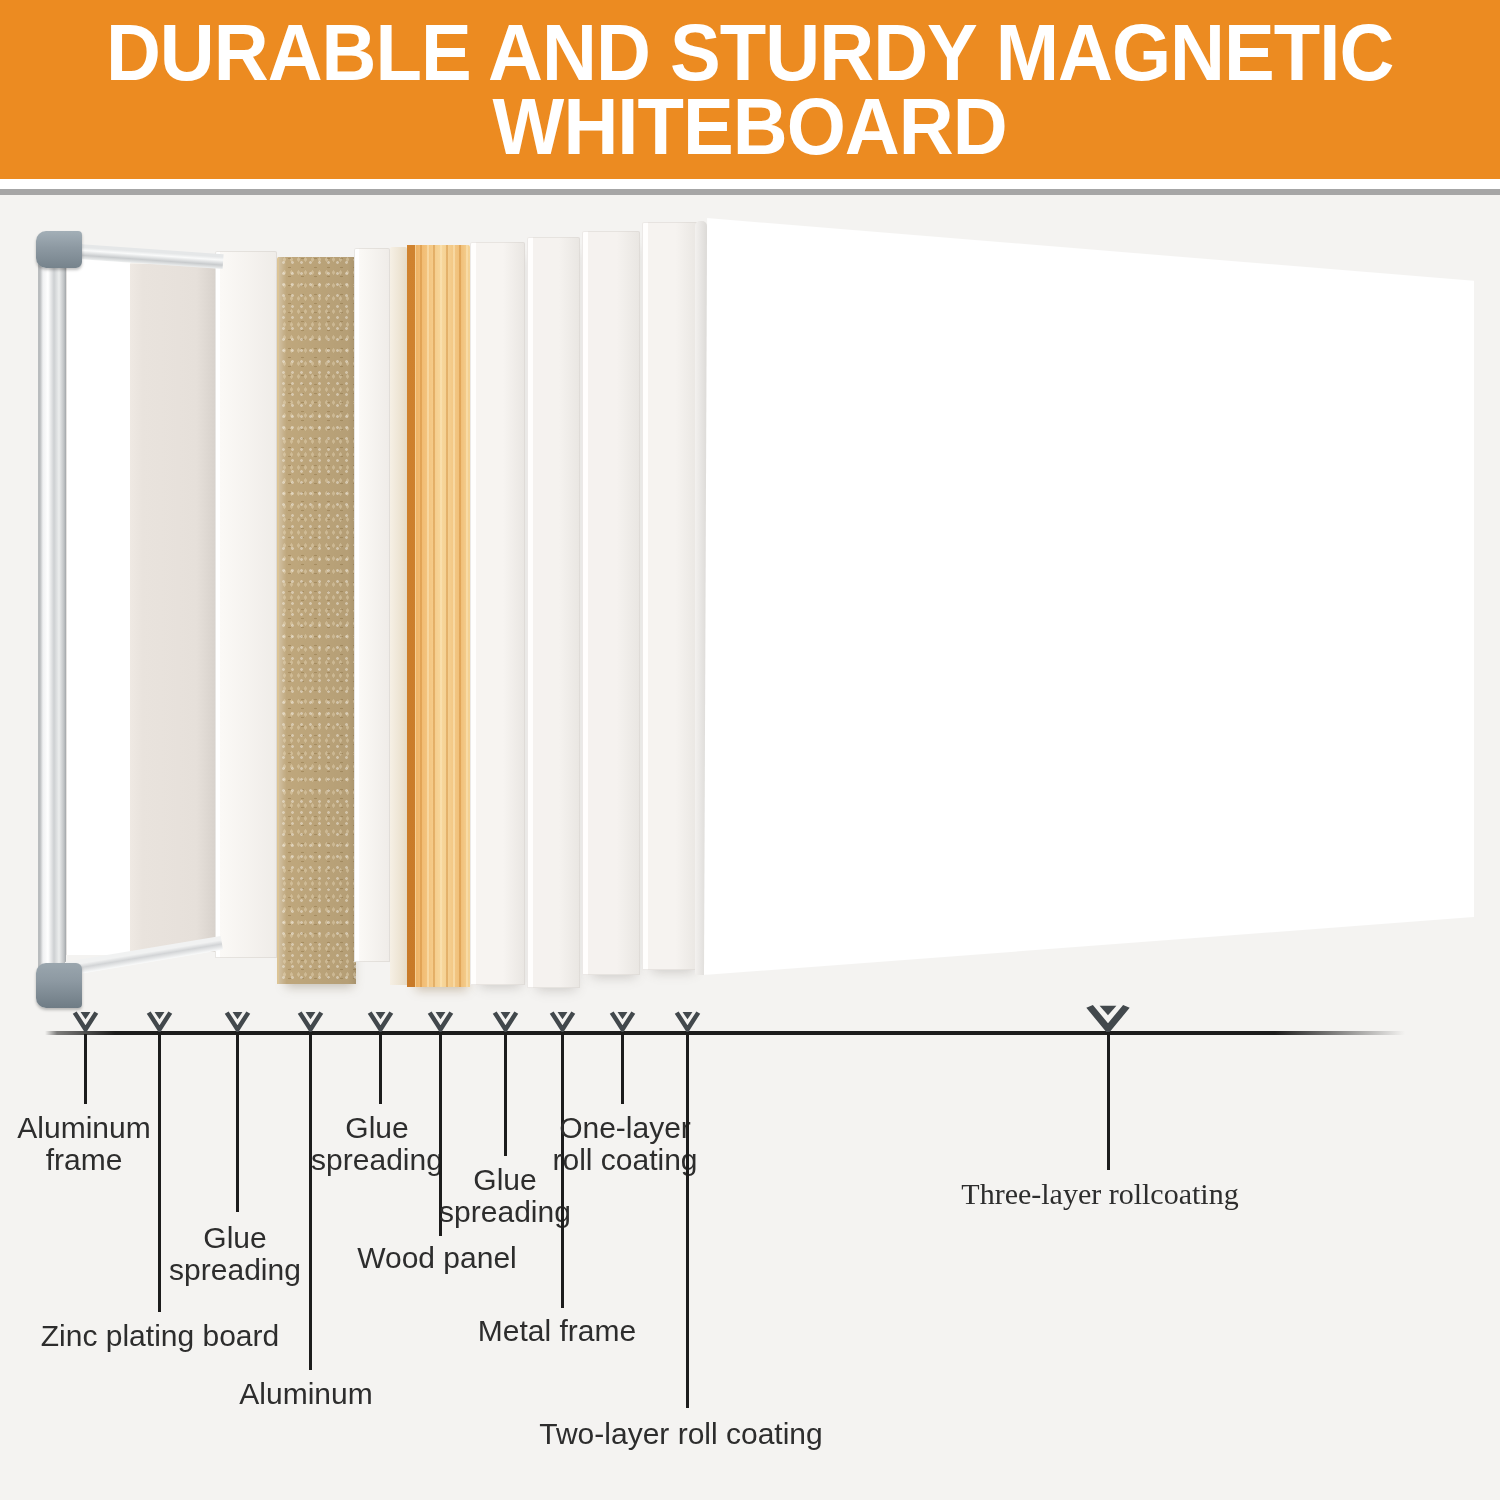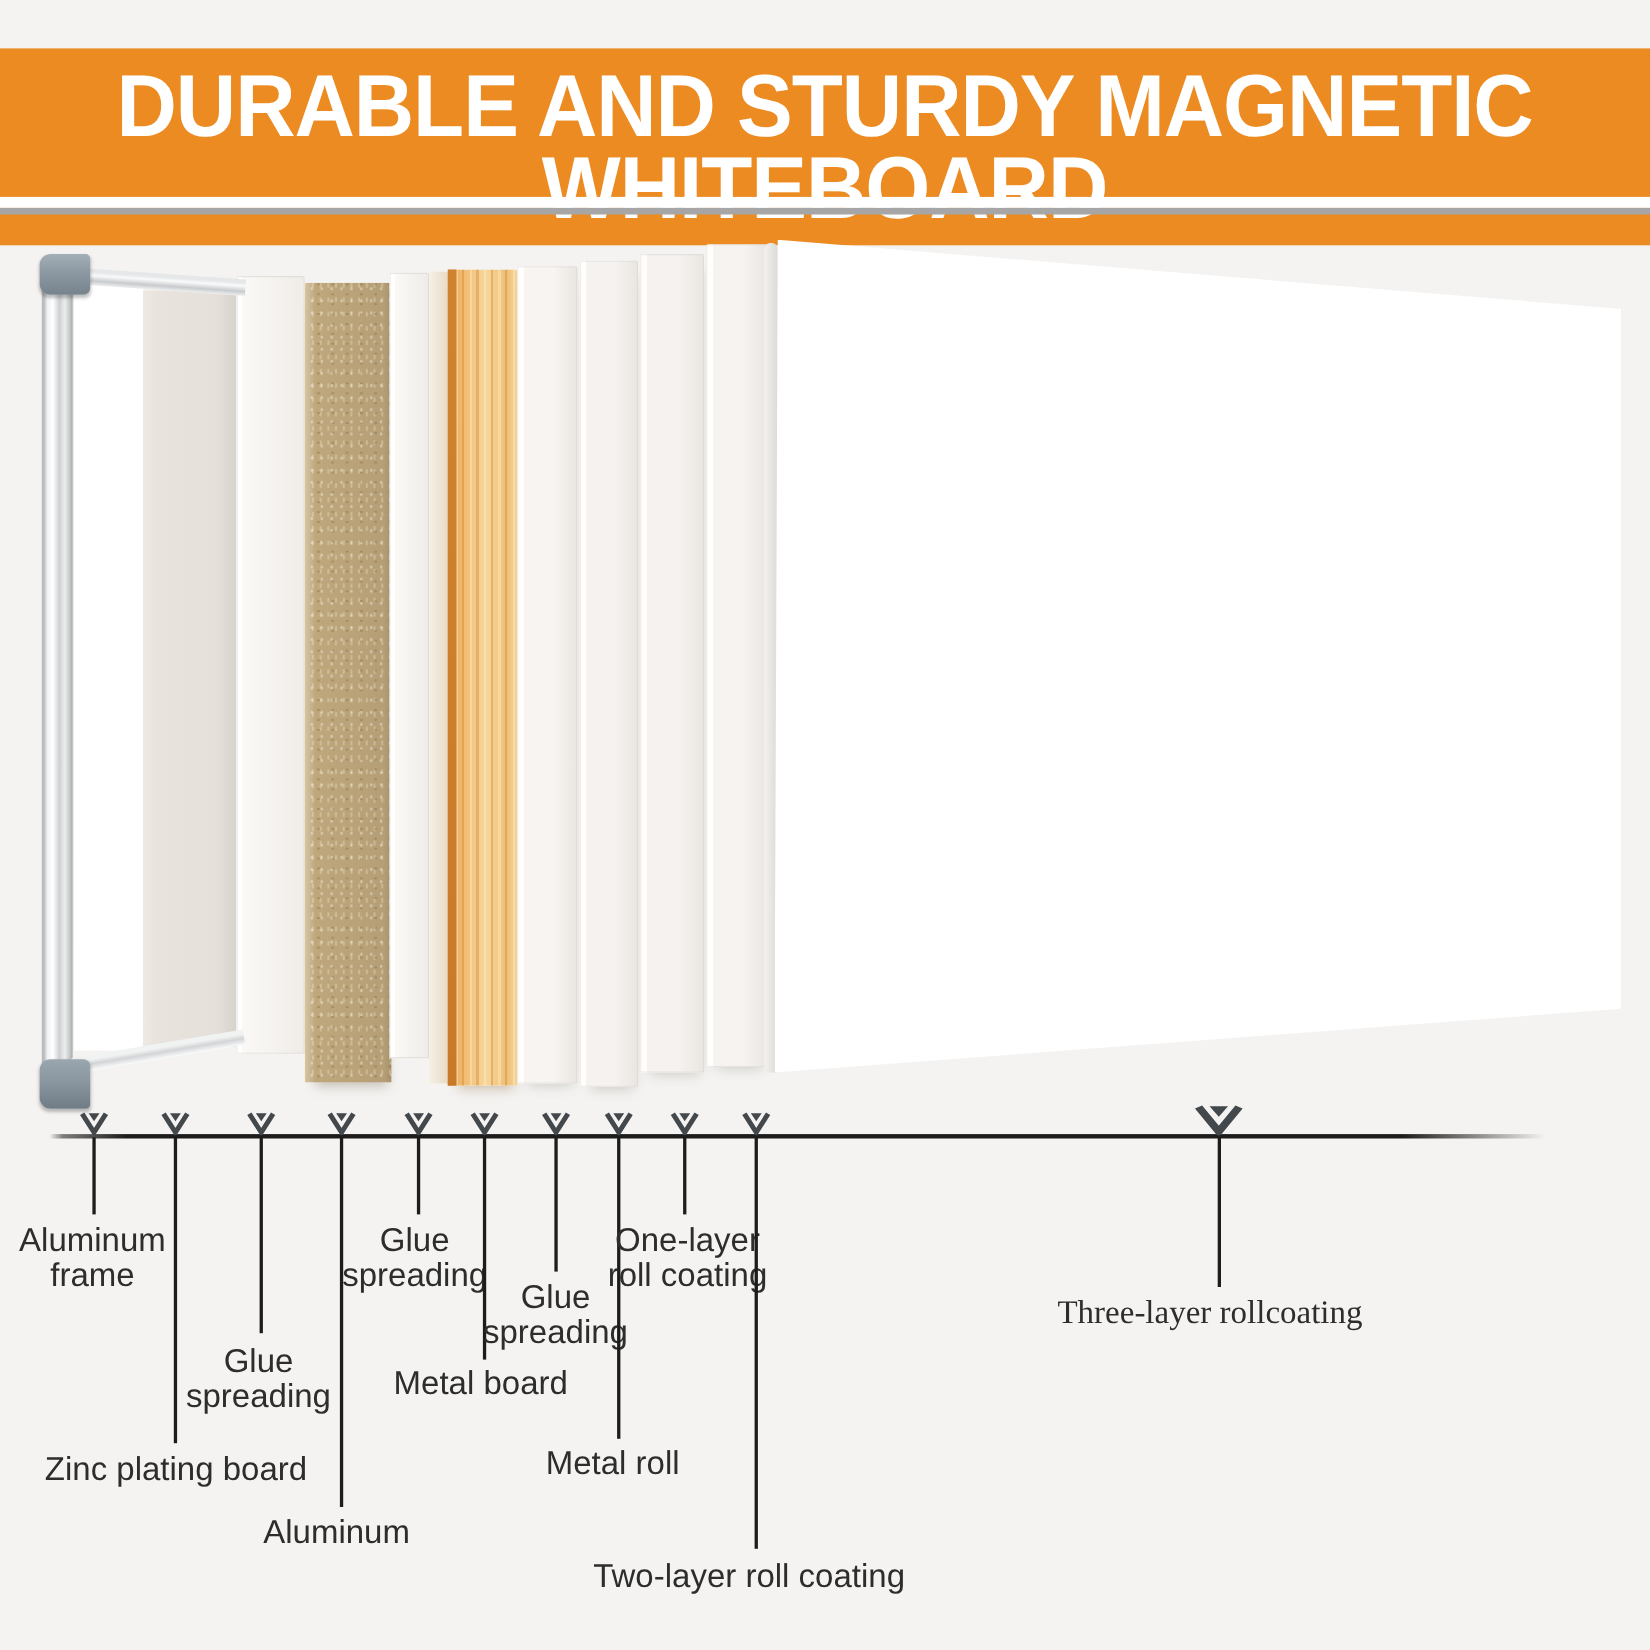--- a/index.html
+++ b/index.html
@@ -74,21 +74,21 @@
   .callout, .callout > *{position:absolute;}
   .vline{width:3px; background:var(--line,#1c1c1c);}
   .label{width:360px; text-align:center; font-size:30px; line-height:32px;
      color:var(--label,#2d2d2d); white-space:pre-line;}
 </style>
 </head>
 <body>
 
 <div class="stage" style="--bg: #f4f3f1; --line: #1c1c1c; --label: #2d2d2d;">
 
-  <header class="banner" style="background: rgb(236, 139, 33); color: rgb(255, 255, 255); margin-top: 44px;">
+  <header class="banner" style="background: rgb(236, 139, 33); color: rgb(255, 255, 255);">
     <div class="banner-title">
       <div class="title-line">DURABLE AND STURDY MAGNETIC</div>
       <div class="title-line">WHITEBOARD</div>
     </div>
   </header>
   <div class="rule-white" style="background: rgb(255, 255, 255);"></div>
   <div class="rule-gray" style="background: rgb(166, 166, 166);"></div>
 
   <div class="diagram" style="top:0; height:1500px;">
     <div class="alu-bar"></div>
@@ -158,38 +158,38 @@
           <div class="vline" style="left: 378.5px; top: 1034px; height: 70px;"></div>
           <div class="label" style="left: 197px; top: 1112px;">Glue
 spreading</div>
         </div>
         <div class="callout">
           <div style="left: 426.5px; top: 1010px; width: 27px; height: 22px;"><svg viewBox="0 0 30 26" width="100%" height="100%" preserveAspectRatio="none">
               <path d="M3 3 L15 23 L27 3" fill="none" stroke="#42484c" stroke-width="5"></path>
               <path d="M9.5 2.5 L20.5 2.5 L15 11 Z" fill="#42484c"></path>
             </svg></div>
           <div class="vline" style="left: 438.5px; top: 1034px; height: 202px;"></div>
-          <div class="label" style="left: 257px; top: 1242px;">Metal board</div>
+          <div class="label" style="left: 257px; top: 1242px;">Wood panel</div>
         </div>
         <div class="callout">
           <div style="left: 491.5px; top: 1010px; width: 27px; height: 22px;"><svg viewBox="0 0 30 26" width="100%" height="100%" preserveAspectRatio="none">
               <path d="M3 3 L15 23 L27 3" fill="none" stroke="#42484c" stroke-width="5"></path>
               <path d="M9.5 2.5 L20.5 2.5 L15 11 Z" fill="#42484c"></path>
             </svg></div>
           <div class="vline" style="left: 503.5px; top: 1034px; height: 122px;"></div>
           <div class="label" style="left: 325px; top: 1164px;">Glue
 spreading</div>
         </div>
         <div class="callout">
           <div style="left: 548.5px; top: 1010px; width: 27px; height: 22px;"><svg viewBox="0 0 30 26" width="100%" height="100%" preserveAspectRatio="none">
               <path d="M3 3 L15 23 L27 3" fill="none" stroke="#42484c" stroke-width="5"></path>
               <path d="M9.5 2.5 L20.5 2.5 L15 11 Z" fill="#42484c"></path>
             </svg></div>
           <div class="vline" style="left: 560.5px; top: 1034px; height: 274px;"></div>
-          <div class="label" style="left: 377px; top: 1315px;">Metal roll</div>
+          <div class="label" style="left: 377px; top: 1315px;">Metal frame</div>
         </div>
         <div class="callout">
           <div style="left: 608.5px; top: 1010px; width: 27px; height: 22px;"><svg viewBox="0 0 30 26" width="100%" height="100%" preserveAspectRatio="none">
               <path d="M3 3 L15 23 L27 3" fill="none" stroke="#42484c" stroke-width="5"></path>
               <path d="M9.5 2.5 L20.5 2.5 L15 11 Z" fill="#42484c"></path>
             </svg></div>
           <div class="vline" style="left: 620.5px; top: 1034px; height: 70px;"></div>
           <div class="label" style="left: 445px; top: 1112px;">One-layer
 roll coating</div>
         </div>

